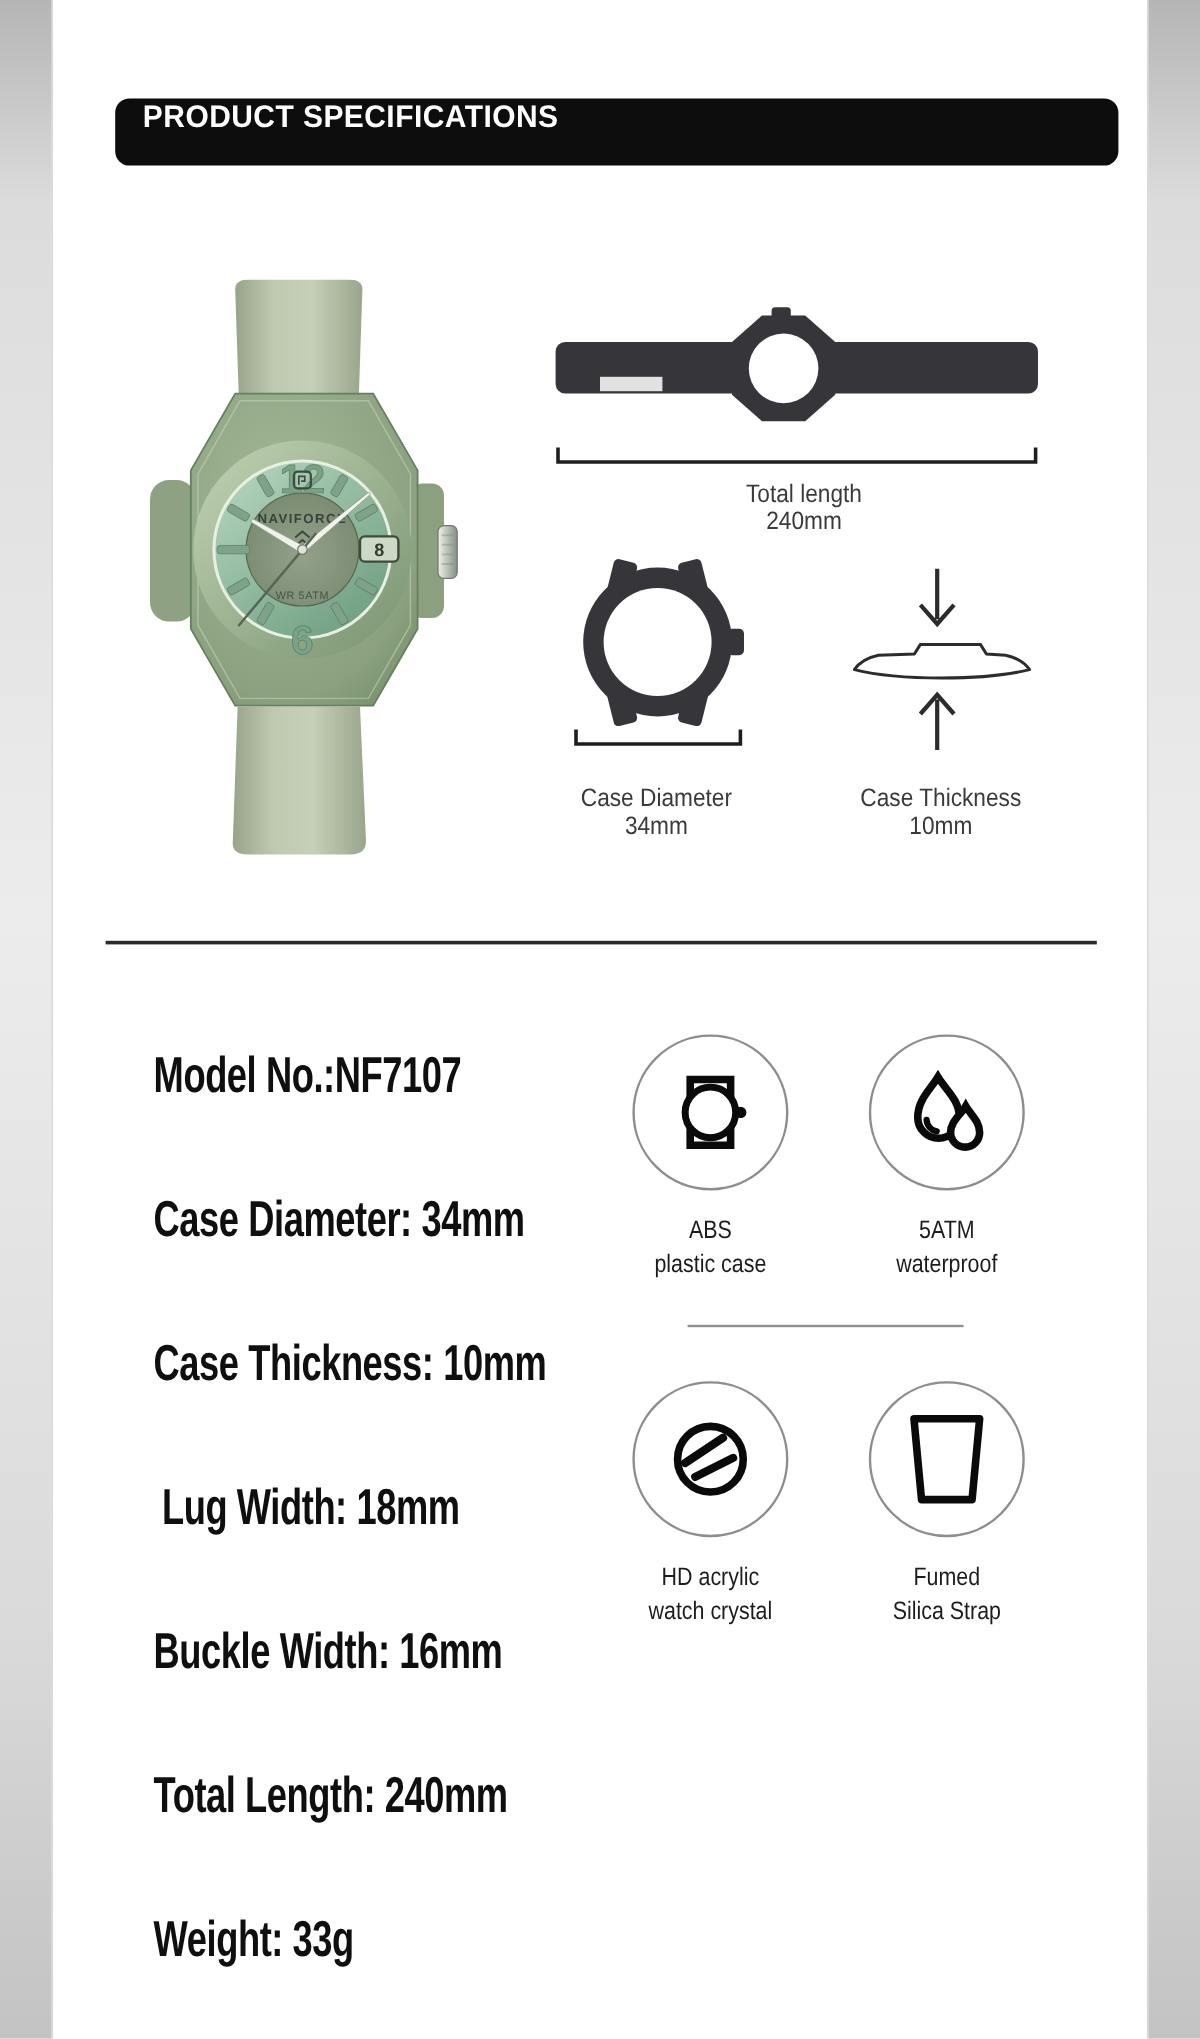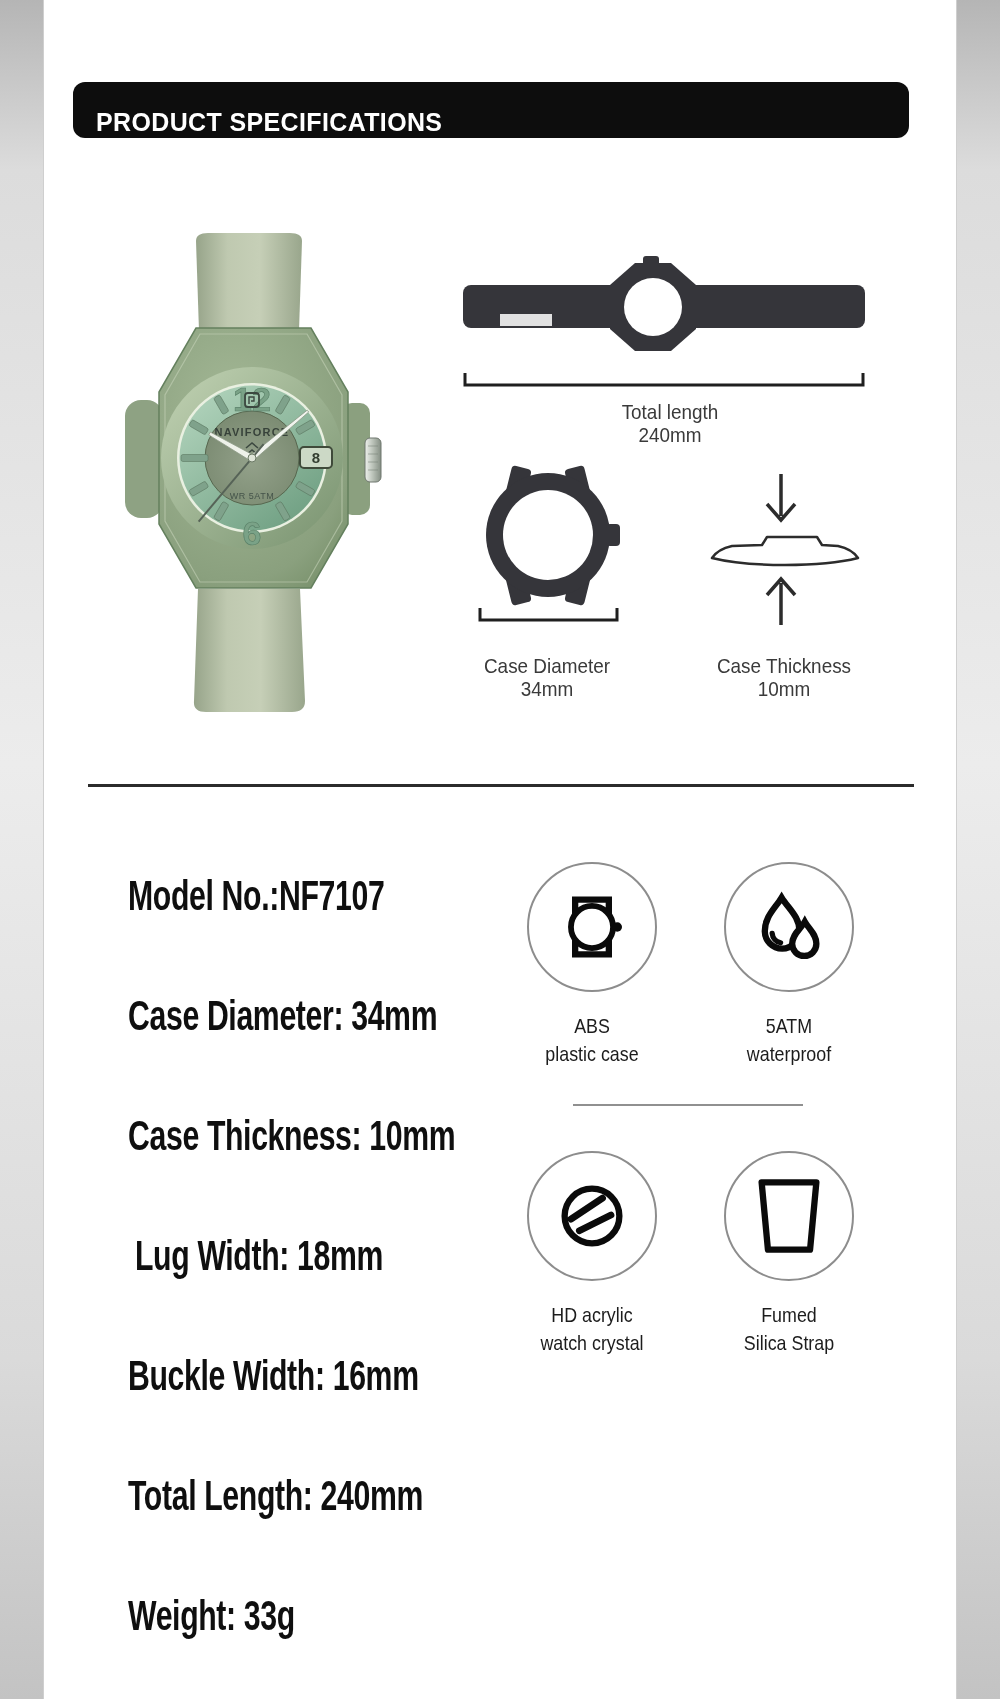--- a/index.html
+++ b/index.html
@@ -8,22 +8,22 @@
     font-family:"Liberation Sans", sans-serif;overflow:hidden;
   }
   .edge-strip{
     position:absolute;top:0;height:1699px;width:43px;
     background:linear-gradient(180deg,#b5b5b5 0%,#dcdcdc 10%,#ececec 45%,#dadada 80%,#c3c3c3 100%);
   }
   .edge-strip.left{left:0;border-right:1px solid #cfcfcf;}
   .edge-strip.right{right:0;border-left:1px solid #cfcfcf;}
 
   .header-bar{
-    position:absolute;left:73px;top:82px;width:836px;height:56px;
-    background:#0d0d0d;border-radius:12px;display:flex;align-items:flex-end;
+    position:absolute;left:96px;top:82px;width:836px;height:56px;
+    background:#0d0d0d;border-radius:12px;display:flex;align-items:flex-start;
   }
   .header-bar .title{
     color:#ffffff;font-weight:bold;font-size:26px;letter-spacing:.4px;
     padding-left:24px;transform:scaleX(.96);transform-origin:left center;white-space:nowrap;
   }
 
   .abs{position:absolute;}
 
   
   .diag-label{

